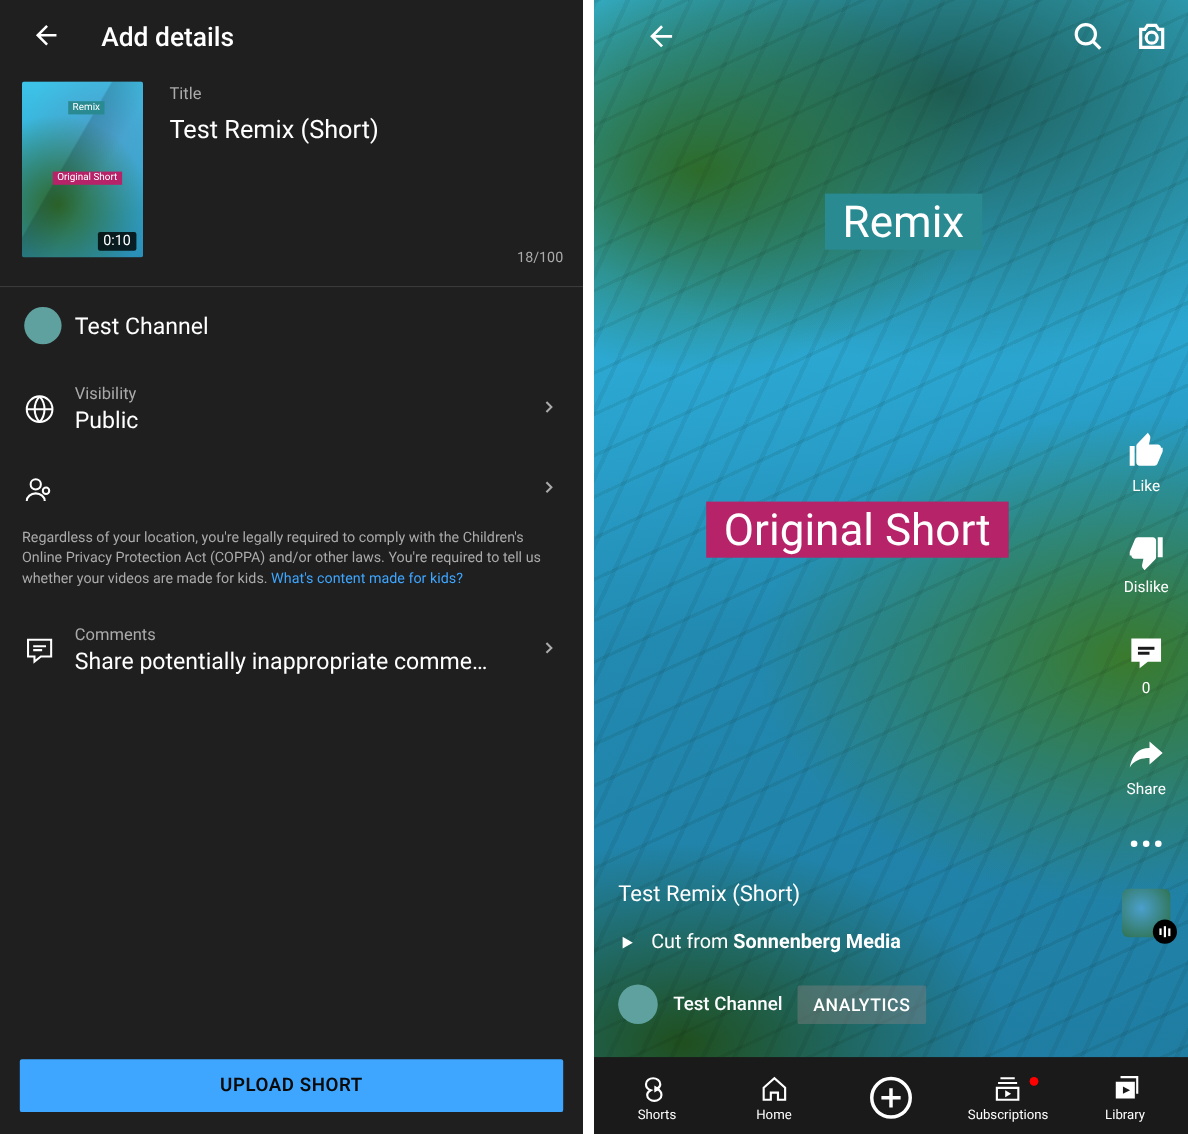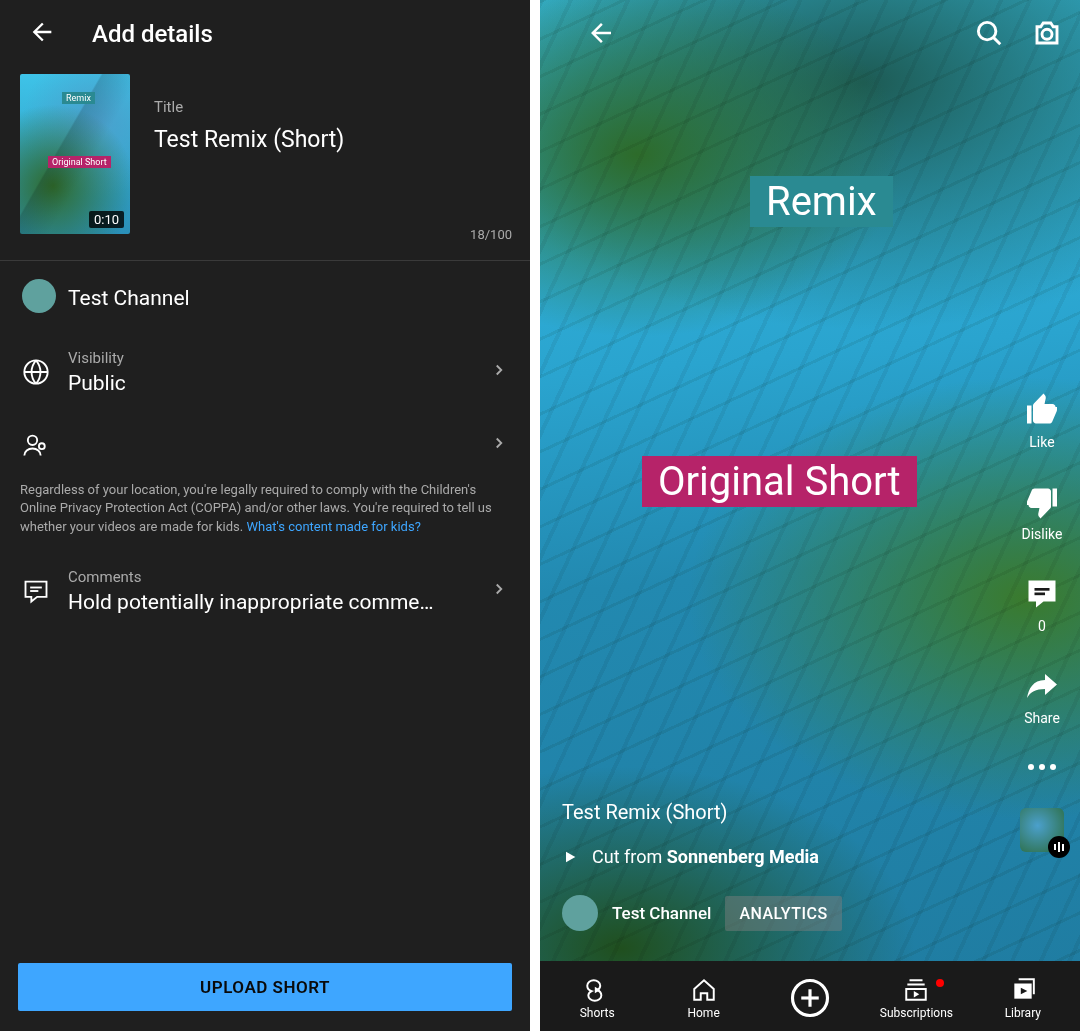--- a/index.html
+++ b/index.html
@@ -62,21 +62,21 @@
   .thumb .dur {
     position: absolute;
     bottom: 6px; right: 6px;
     background: rgba(0,0,0,.8);
     color: #fff;
     font-size: 13px;
     padding: 1px 5px;
     border-radius: 2px;
   }
   .title-col { flex: 1; padding-left: 24px; position: relative; }
-  .title-col .lbl { color: #aaa; font-size: 15px; margin-top: 24px; }
+  .title-col .lbl { color: #aaa; font-size: 15px; margin-top: 2px; }
   .title-col .val { color: #fff; font-size: 23px; margin-top: 10px; }
   .counter {
     position: absolute;
     right: 18px; bottom: 18px;
     color: #aaa; font-size: 13px;
   }
   .divider { height: 1px; background: #3a3a3a; }
   .row {
     display: flex;
     align-items: center;
@@ -306,21 +306,21 @@
   <div class="row">
     <div class="icon-slot">
       <svg viewBox="0 0 24 24">
           <path d="M21 4H3v13h5v4l5-4h8z"></path>
           <line x1="7" y1="9" x2="17" y2="9"></line>
           <line x1="7" y1="12" x2="14" y2="12"></line>
         </svg>
     </div>
     <div class="txt">
       <div class="lbl">Comments</div>
-      <div class="val">Hold potentially inappropriate comme…</div>
+      <div class="val">Share potentially inappropriate comme…</div>
     </div>
     <span class="chev"><svg viewBox="0 0 24 24">
           <polyline points="9 6 15 12 9 18"></polyline>
         </svg></span>
   </div>
 
   <div class="upload-btn">UPLOAD SHORT</div>
 </div>
 
 <div class="gap"></div>

